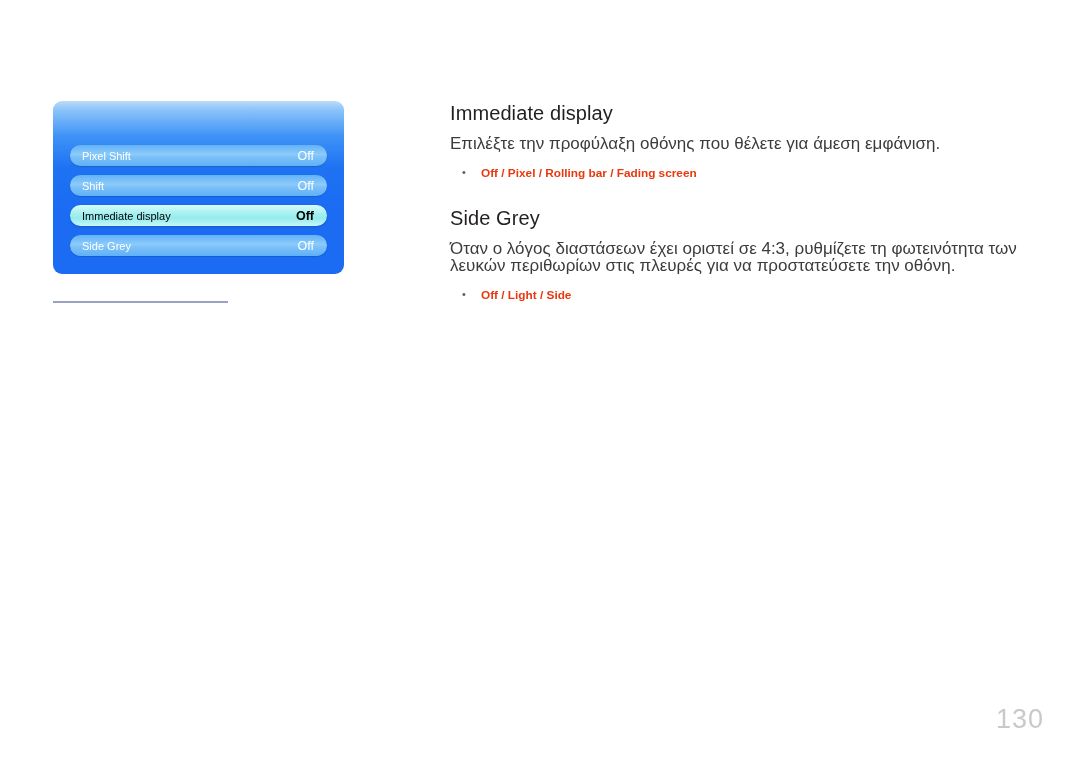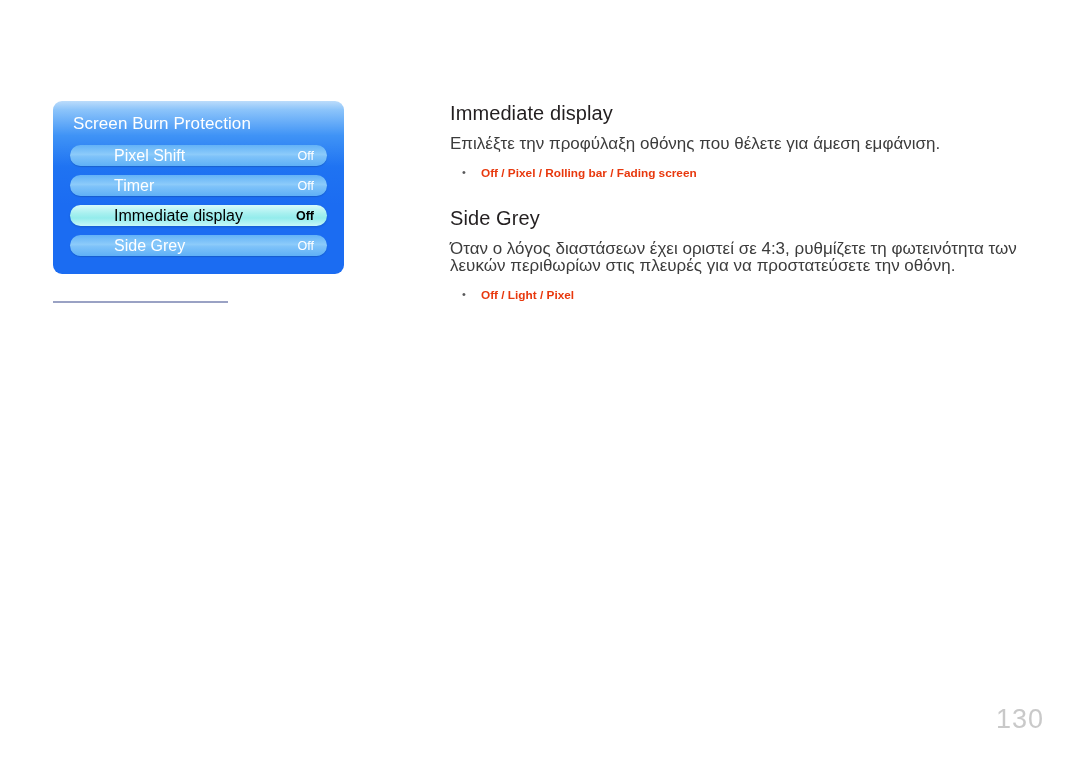--- a/index.html
+++ b/index.html
@@ -67,24 +67,23 @@
     background: linear-gradient(to bottom, #63b2f7 0%, #8ccbfa 45%, #7ec2f9 55%, #5fb0f6 100%);
     box-shadow: 0 1px 1px rgba(8, 50, 120, .28);
   }
   .osd-row:last-child { margin-bottom: 0; }
 
   .osd-row .row-label {
     position: absolute;
     left: 12px;
     top: 50%;
     transform: translateY(-50%);
-    font-size: 16px;
+    font-size: 11px;
     color: #ffffff;
     white-space: nowrap;
-    margin-left: 32px;
   }
   .osd-row .row-value {
     position: absolute;
     right: 13px;
     top: 50%;
     transform: translateY(-50%);
     font-size: 12.5px;
     color: #ffffff;
     white-space: nowrap;
   }
@@ -184,30 +183,29 @@
     letter-spacing: 1px;
     margin-left: 32px;
   }
 </style>
 </head>
 <body>
 
 <div class="page">
 
   <div class="osd-panel">
-    <div class="osd-title">Screen Burn Protection</div>
     <div class="osd-rows">
 
       <div class="osd-row">
         <span class="row-label">Pixel Shift</span>
         <span class="row-value">Off</span>
       </div>
 
       <div class="osd-row">
-        <span class="row-label">Timer</span>
+        <span class="row-label">Shift</span>
         <span class="row-value">Off</span>
       </div>
 
       <div class="osd-row selected">
         <span class="row-label">Immediate display</span>
         <span class="row-value">Off</span>
       </div>
 
       <div class="osd-row">
         <span class="row-label">Side Grey</span>
@@ -226,21 +224,21 @@
       <p class="section-body">Επιλέξτε την προφύλαξη οθόνης που θέλετε για άμεση εμφάνιση.</p>
       <ul class="options">
         <li>Off / Pixel / Rolling bar / Fading screen</li>
       </ul>
     </div>
 
     <div class="section side-grey">
       <h2 class="section-heading">Side Grey</h2>
       <p class="section-body">Όταν ο λόγος διαστάσεων έχει οριστεί σε 4:3, ρυθμίζετε τη φωτεινότητα των λευκών περιθωρίων στις πλευρές για να προστατεύσετε την οθόνη.</p>
       <ul class="options">
-        <li>Off / Light / Pixel</li>
+        <li>Off / Light / Side</li>
       </ul>
     </div>
 
   </div>
 
   <div class="page-number">130</div>
 
 </div>
 
 </body></html>

